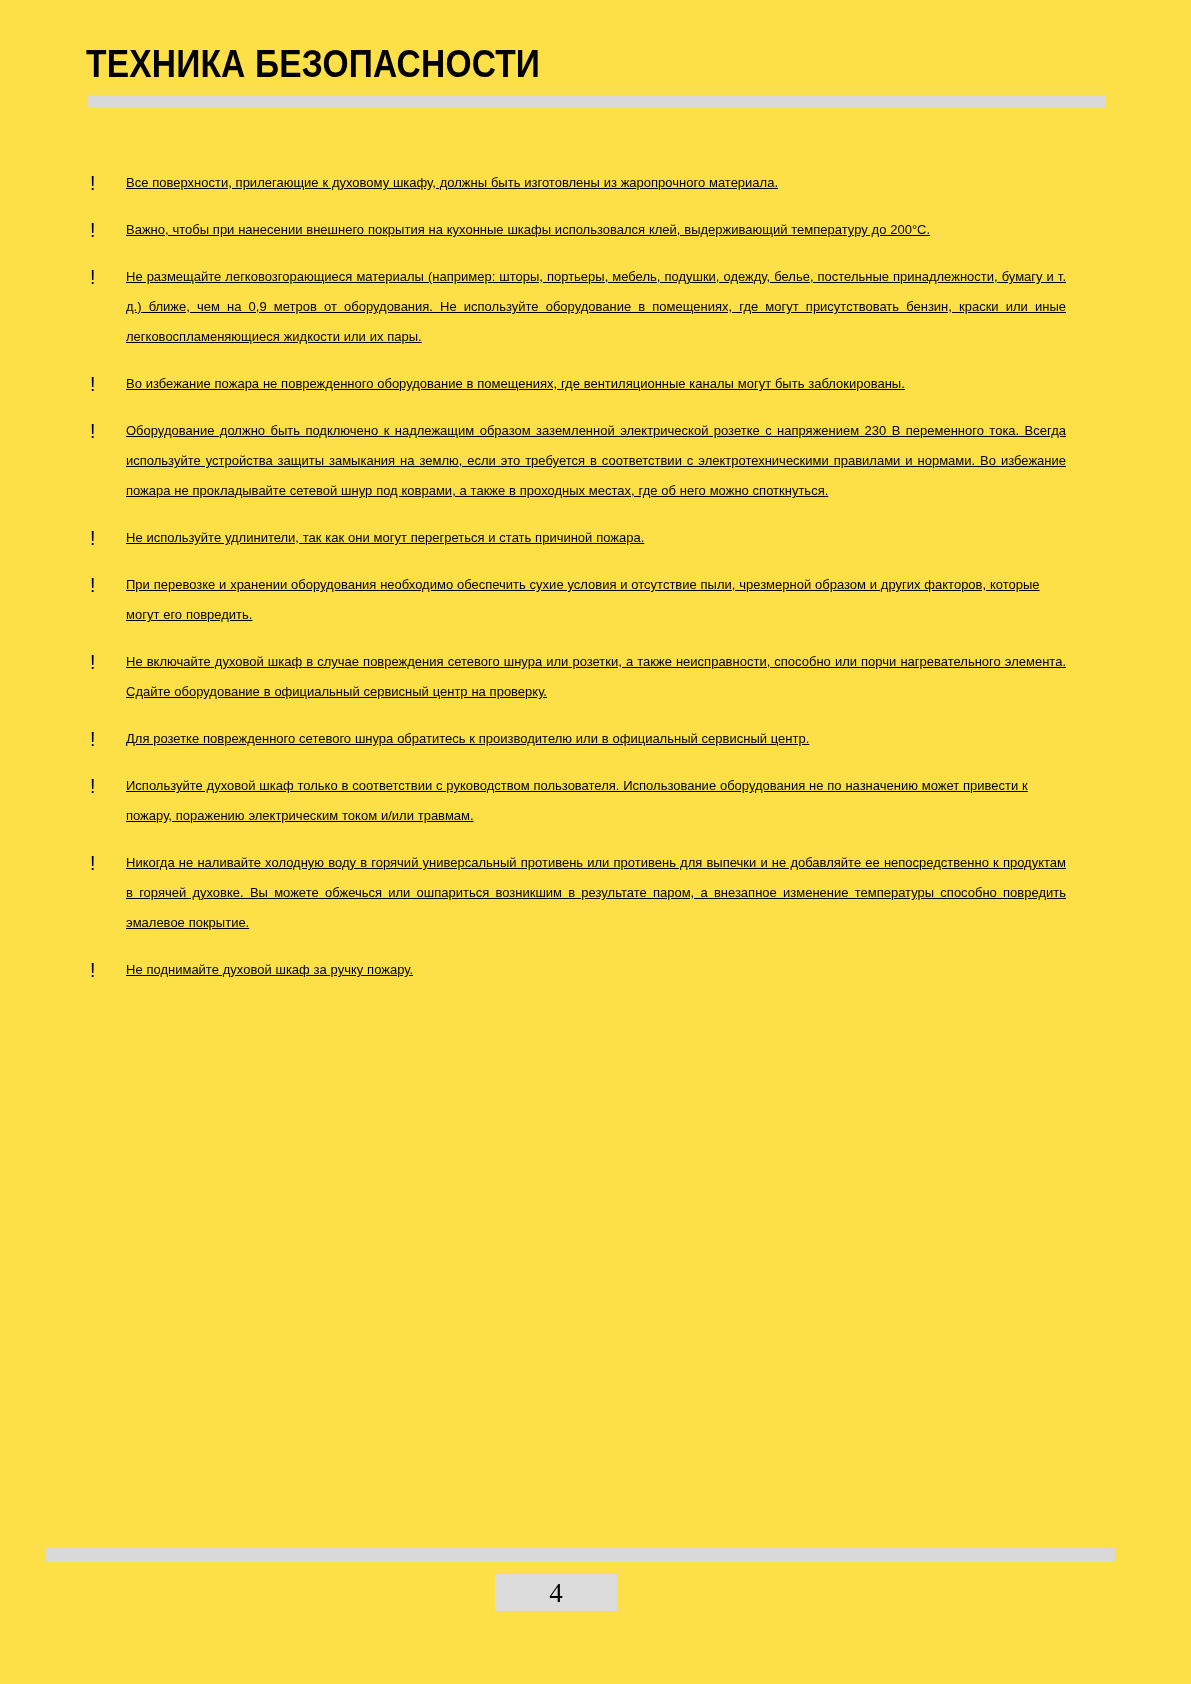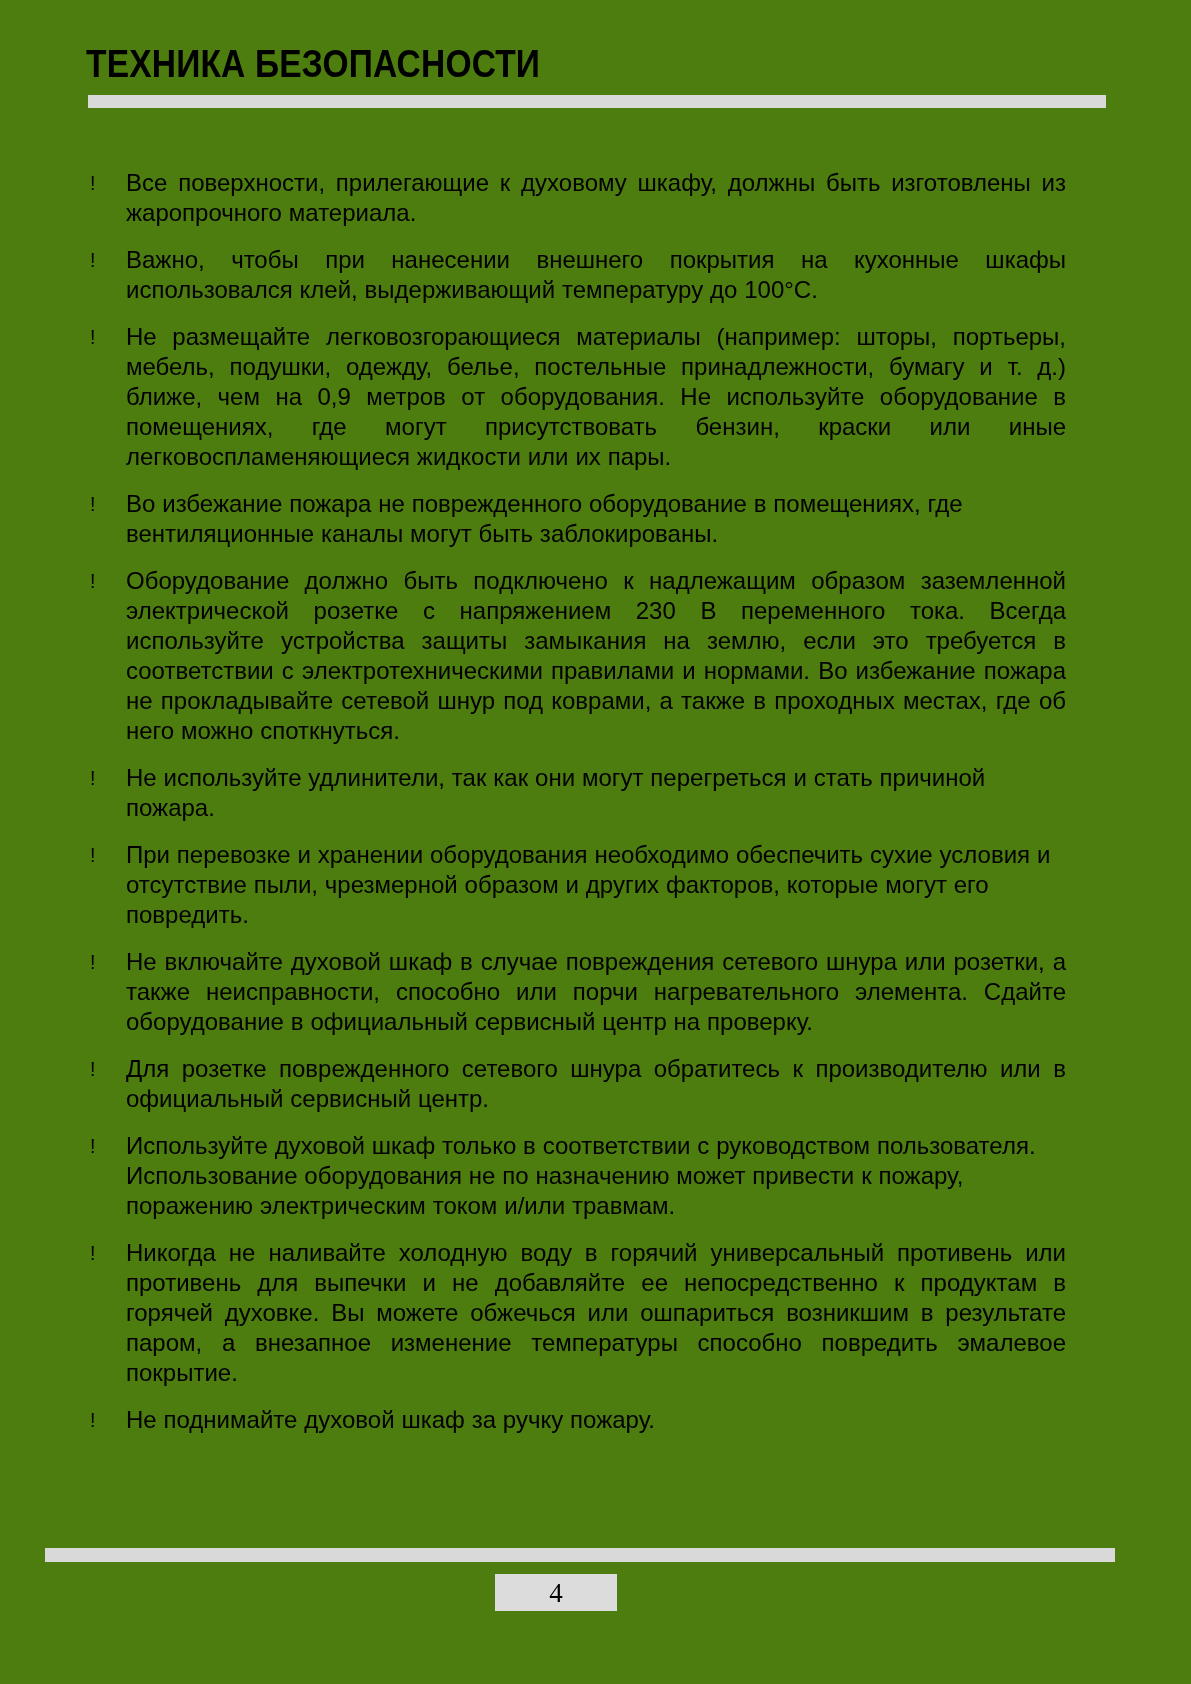--- a/index.html
+++ b/index.html
@@ -11,21 +11,21 @@
     width: 1191px;
     height: 1684px;
     position: relative;
     font-family: "Liberation Sans", "DejaVu Sans", sans-serif;
     color: #000000;
     overflow: hidden;
   }
   .page {
     position: absolute;
     inset: 0;
-    background: #4d7c0f;
+    background: #fde047;
   }
 
   
   .header {
     position: absolute;
     left: 0;
     top: 0;
     width: 1191px;
   }
   .page-title {
@@ -77,27 +77,28 @@
     left: 0;
     top: 0;
     width: 20px;
     font-size: 19.5px;
     line-height: 30px;
     text-align: left;
     color: #000000;
   }
   .bullet-text {
     display: block;
-    font-size: 24px;
+    font-size: 13px;
     line-height: 30px;
     text-align: justify;
     text-justify: inter-word;
     color: #000000;
     word-spacing: 0.2px;
     hyphens: none;
+    text-decoration: underline;
   }
   .bullet-text.nojustify {
     text-align: left;
   }
 
   
   .footer-rule {
     position: absolute;
     left: 45px;
     top: 1548px;
@@ -136,21 +137,21 @@
   <div class="content">
     <ul class="bullet-list">
 
       <li class="bullet-item">
         <span class="bullet-mark">!</span>
         <span class="bullet-text">Все поверхности, прилегающие к духовому шкафу, должны быть изготовлены из жаропрочного материала.</span>
       </li>
 
       <li class="bullet-item">
         <span class="bullet-mark">!</span>
-        <span class="bullet-text">Важно, чтобы при нанесении внешнего покрытия на кухонные шкафы использовался клей, выдерживающий температуру до 100°С.</span>
+        <span class="bullet-text">Важно, чтобы при нанесении внешнего покрытия на кухонные шкафы использовался клей, выдерживающий температуру до 200°С.</span>
       </li>
 
       <li class="bullet-item">
         <span class="bullet-mark">!</span>
         <span class="bullet-text">Не размещайте легковозгорающиеся материалы (например: шторы, портьеры, мебель, подушки, одежду, белье, постельные принадлежности, бумагу и т. д.) ближе, чем на 0,9 метров от оборудования. Не используйте оборудование в помещениях, где могут присутствовать бензин, краски или иные легковоспламеняющиеся жидкости или их пары.</span>
       </li>
 
       <li class="bullet-item">
         <span class="bullet-mark">!</span>
         <span class="bullet-text nojustify">Во избежание пожара не поврежденного оборудование в помещениях, где вентиляционные каналы могут быть заблокированы.</span>

